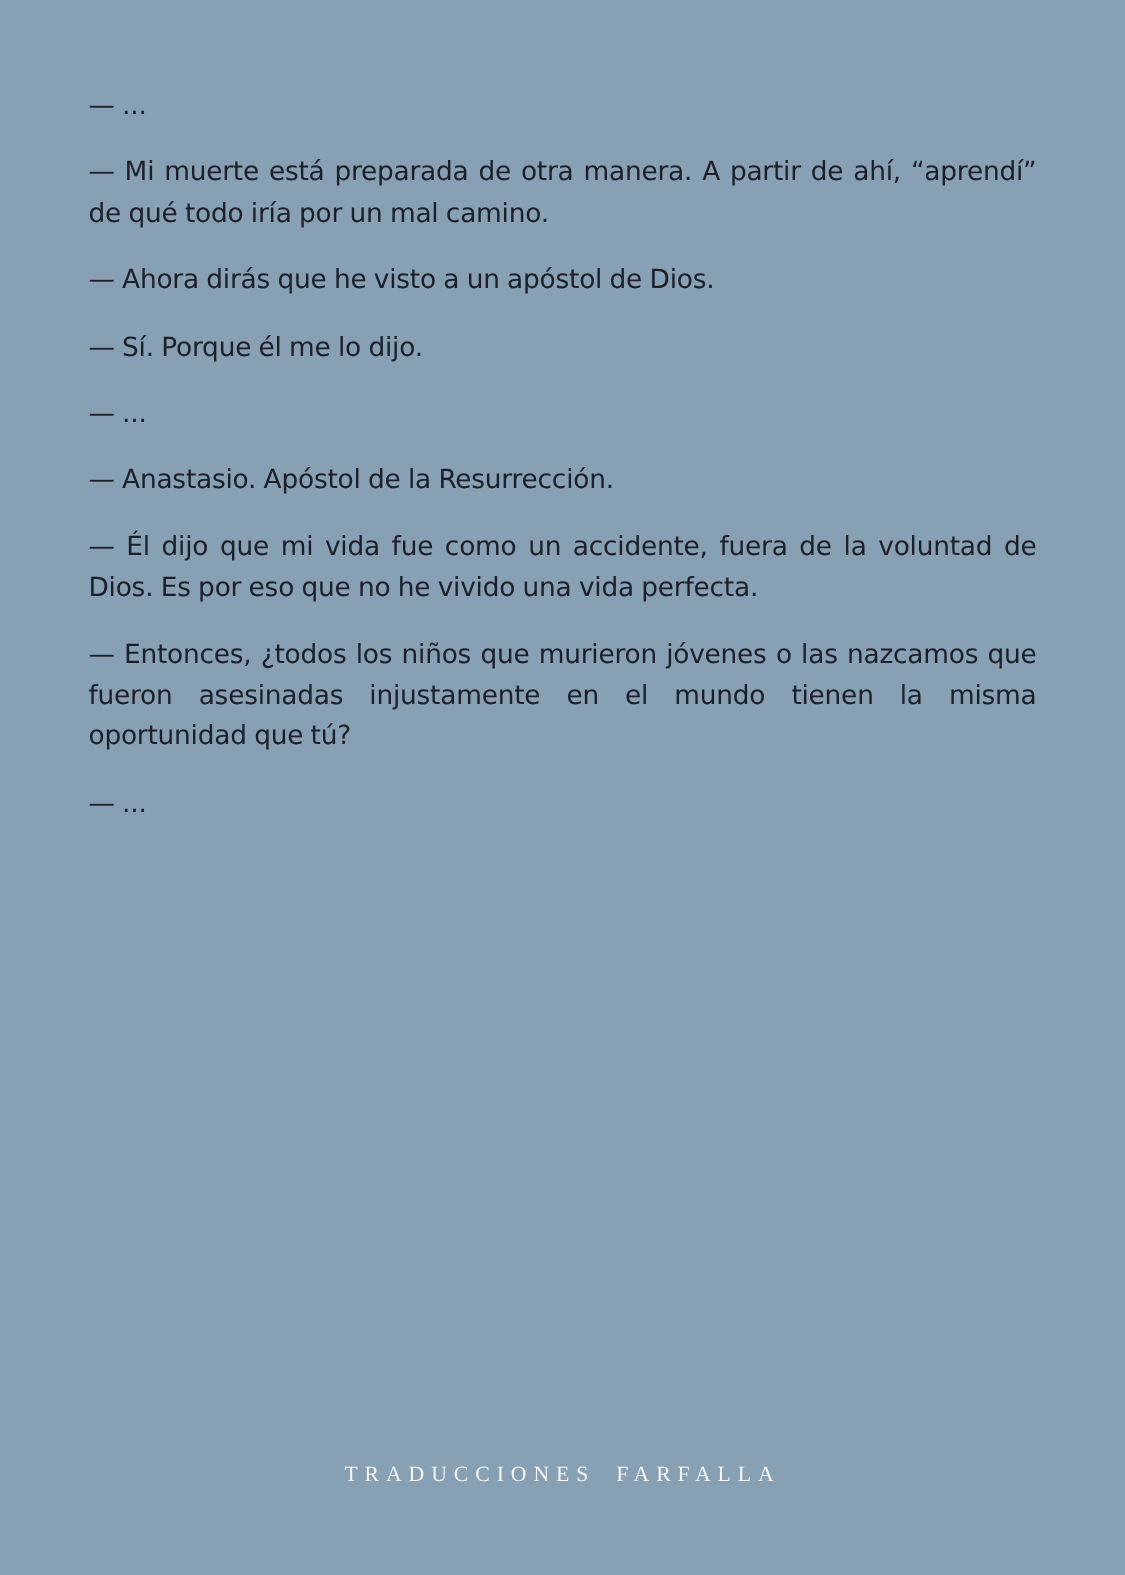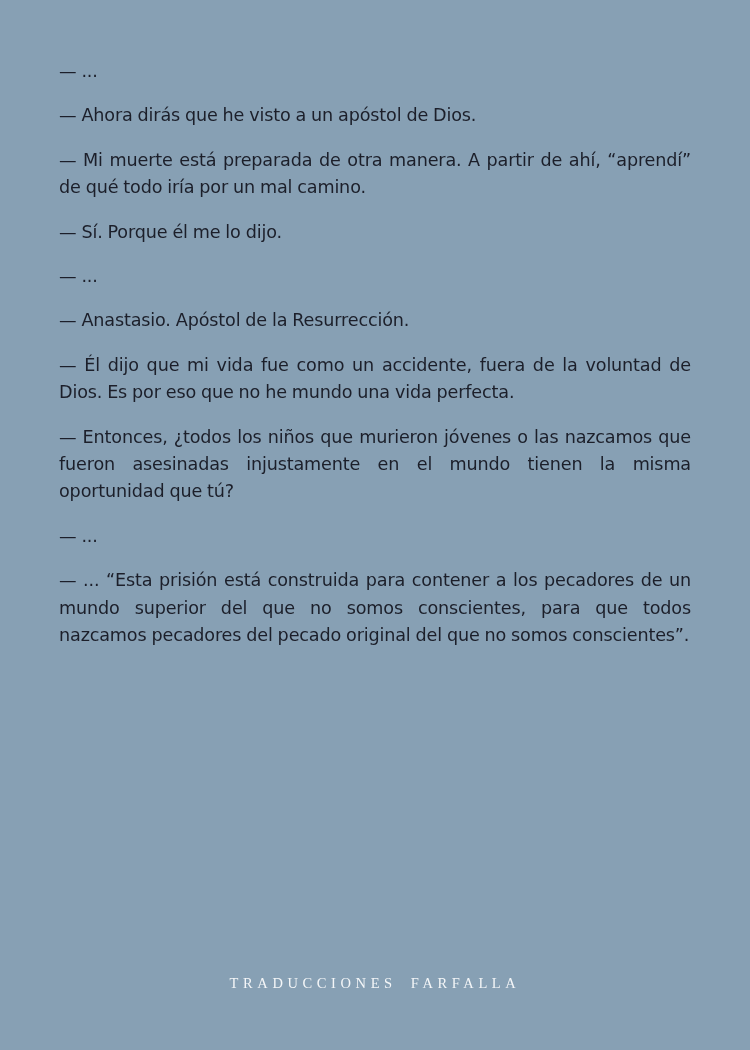--- a/index.html
+++ b/index.html
@@ -41,26 +41,25 @@
     color: #f4f6f8;
   }
   .footer span { display: inline-block; }
   .footer .gap { width: 14px; }
 </style>
 </head>
 <body>
 
 <div class="page">
   <p class="para">— ...</p>
+  <p class="para">— Mi muerte está preparada de otra manera.  A partir de ahí, “aprendí” de qué todo iría por un mal camino.</p>
   <p class="para">— Ahora dirás que he visto a un apóstol de Dios.</p>
-  <p class="para">— Mi muerte está preparada de otra manera.  A partir de ahí, “aprendí” de qué todo iría por un mal camino.</p>
   <p class="para">— Sí. Porque él me lo dijo.</p>
   <p class="para">— ...</p>
   <p class="para">— Anastasio. Apóstol de la Resurrección.</p>
-  <p class="para">— Él dijo que mi vida fue como un accidente, fuera de la voluntad de Dios. Es por eso que no he mundo una vida perfecta.</p>
+  <p class="para">— Él dijo que mi vida fue como un accidente, fuera de la voluntad de Dios. Es por eso que no he vivido una vida perfecta.</p>
   <p class="para">— Entonces, ¿todos los niños que murieron jóvenes o las nazcamos que fueron asesinadas injustamente en el mundo tienen la misma oportunidad que tú?</p>
   <p class="para">— ...</p>
-  <p class="para">— ... “Esta prisión está construida para contener a los pecadores de un mundo superior del que no somos conscientes, para que todos nazcamos pecadores del pecado original del que no somos conscientes”.</p>
 </div>
 
 <div class="footer">
   <span>TRADUCCIONES</span><span class="gap"></span><span>FARFALLA</span>
 </div>
 
 </body></html>

